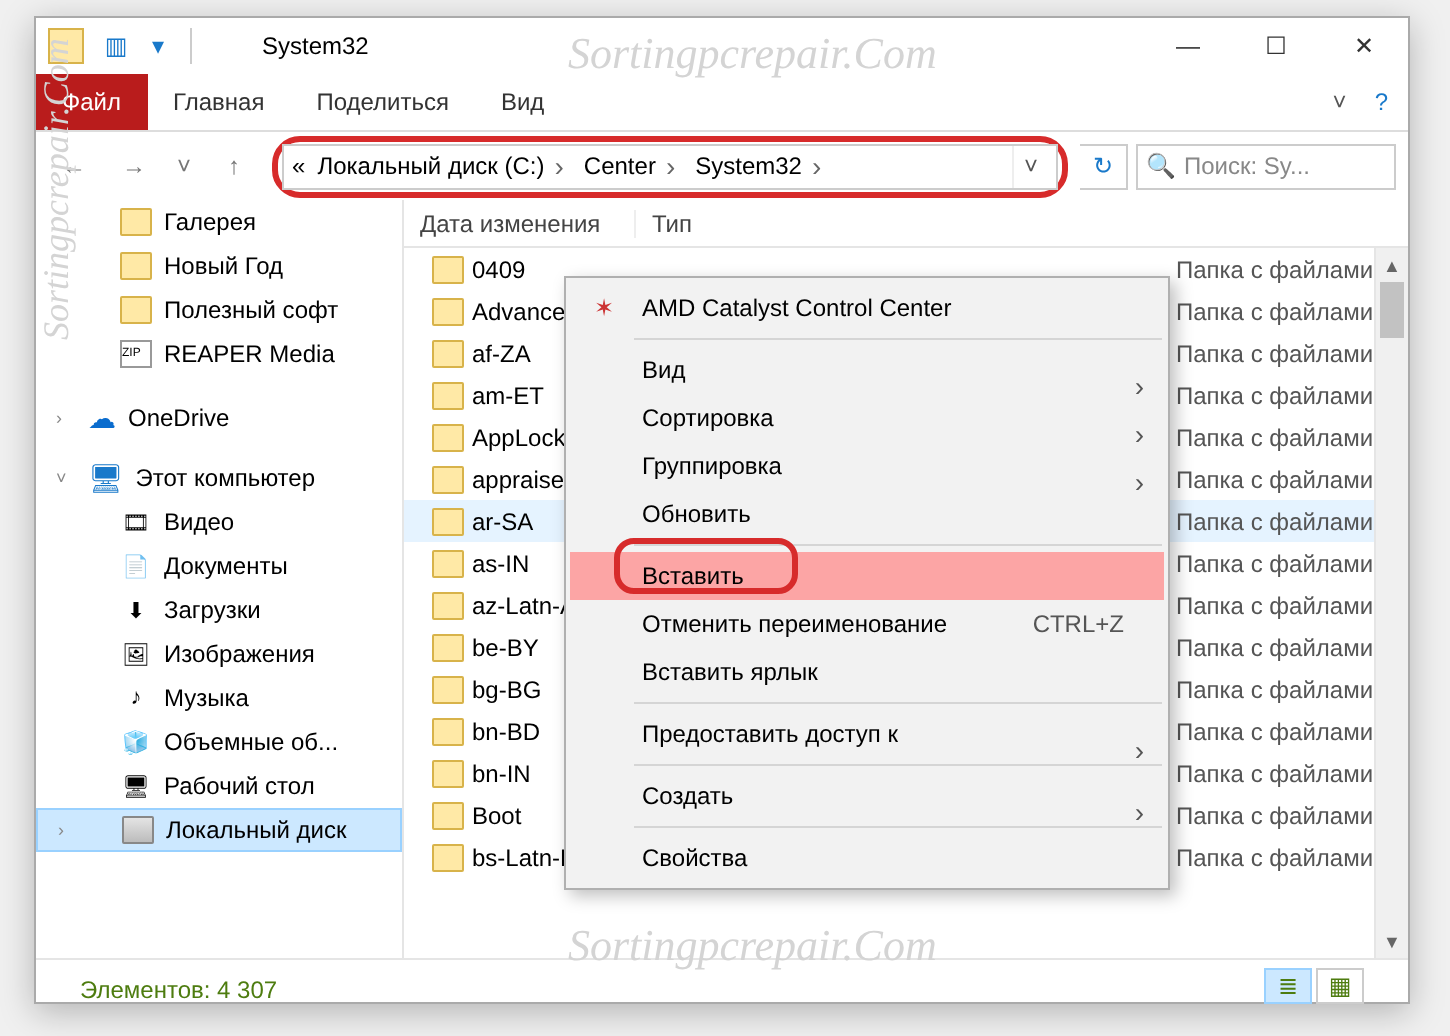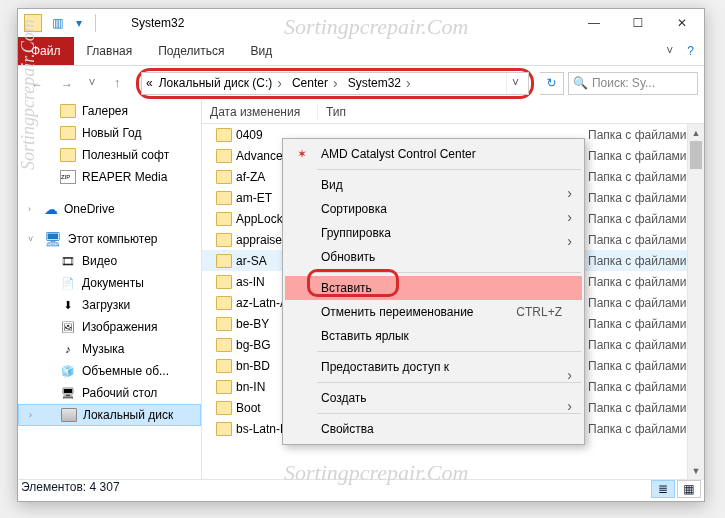--- a/index.html
+++ b/index.html
@@ -54,21 +54,21 @@
 .row .c1 { width: 262px; padding-left: 14px; display: flex; align-items: center; gap: 4px; }
 .row .c2 { width: 116px; padding-left: 8px; color: #555; }
 .row .c3 { flex: 1; padding-left: 8px; color: #555; }
 .row .folder-ico { width: 16px; height: 14px; background: #ffe9a6; border: 1px solid #d8b34a; border-radius: 1px; flex: 0 0 auto; }
 .row.hovered { background: #e5f3ff; }
 
 .scrollbar { position: absolute; right: 0; top: 24px; bottom: 0; width: 17px; background: #f0f0f0; border-left: 1px solid #e5e5e5; }
 .scrollbar .up,.scrollbar .down { height: 17px; display: flex; align-items: center; justify-content: center; color: #666; font-size: 9px; }
 .scrollbar .thumb { position: absolute; top: 17px; left: 2px; right: 2px; height: 28px; background: #c2c2c2; }
 
-.statusbar { height: 23px; border-top: 1px solid #e5e5e5; display: flex; align-items: flex-start; padding: 0 3px; color: #0f172a; }
+.statusbar { height: 23px; border-top: 1px solid #e5e5e5; display: flex; align-items: flex-end; padding: 0 22px; color: #4d7c0f; }
 .statusbar .spacer { flex: 1; }
 .statusbar .viewbtn { width: 24px; height: 18px; border: 1px solid #ccc; margin-left: 2px; display: flex; align-items: center; justify-content: center; }
 .statusbar .viewbtn.active { background: #cce8ff; border-color: #99d1ff; }
 
 .ctxmenu { position: absolute; left: 282px; top: 138px; width: 303px; background: #f2f2f2; border: 1px solid #b0b0b0; box-shadow: 3px 3px 8px rgba(0,0,0,0.25); padding: 3px 2px; }
 .ctxmenu .item { display: flex; align-items: center; height: 24px; padding-left: 36px; padding-right: 20px; position: relative; }
 .ctxmenu .item .ico { position: absolute; left: 8px; width: 18px; display: flex; justify-content: center; color: #c33; }
 .ctxmenu .item .sub::after { content: '›'; position: absolute; right: 10px; color: #555; font-size: 14px; }
 .ctxmenu .item .shortcut { margin-left: auto; color: #555; }
 .ctxmenu .sepline { height: 1px; background: #d5d5d5; margin: 3px 1px 3px 32px; }

